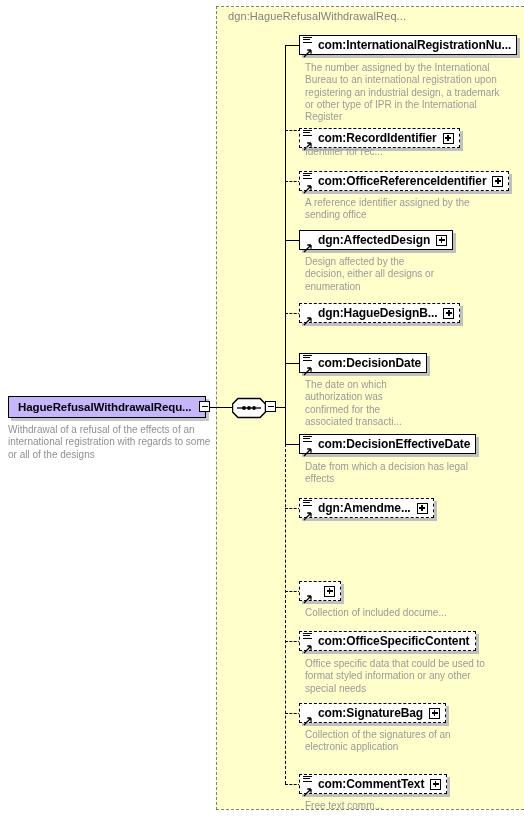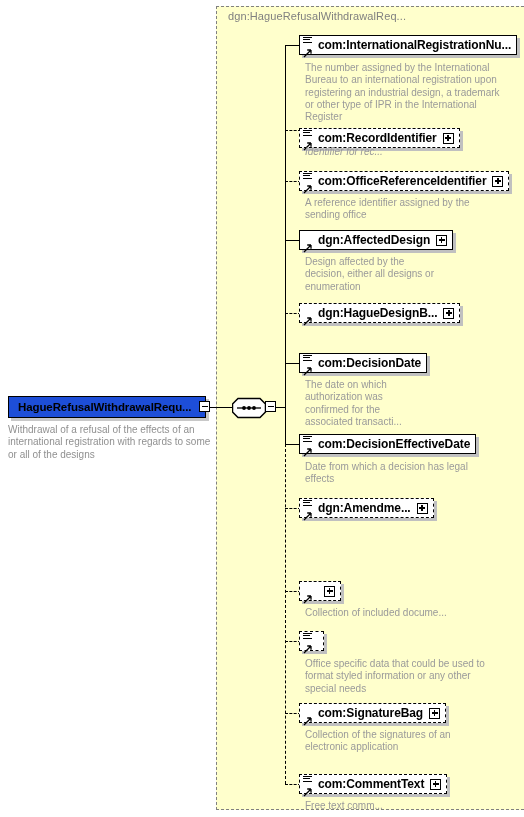--- a/index.html
+++ b/index.html
@@ -30,21 +30,21 @@
     color:#808080;
     white-space:nowrap;
     letter-spacing:.1px;
   }
 
   
   .root-box{
     position:absolute;
     left:8px; top:396px;
     width:198px; height:22px;
-    background:#1d4ed8;
+    background:#c4b5fd;
     border:1.5px solid #000000;
     box-sizing:border-box;
     box-shadow:3px 3px 0 0 #c8c8c8;
     display:flex;align-items:center;
   }
   .root-box .label{
     font-size:11.5px;font-weight:bold;color:#000;
     padding-left:9px;white-space:nowrap;letter-spacing:-0.1px;
   }
   .root-desc{
@@ -197,21 +197,21 @@
         </span>
       <span class="ref-arrow">
         <svg width="9" height="9" viewBox="0 0 9 9">
             <path d="M1 8 L8 1 M8 1 L4.2 1 M8 1 L8 4.8" stroke="#000" stroke-width="1.3" fill="none"></path>
           </svg>
       </span>
       <span class="nlabel">com:RecordIdentifier</span>
       <span class="nplus"></span>
     </div>
   </div>
-  <div class="ndesc" style="left:305px;top:146px;width:195px;font-style:italic;">Identifier for rec...</div>
+  <div class="ndesc" style="left:305px;top:146px;width:195px;">Identifier for rec...</div>
 
   <div class="dline-h" style="left:285px;top:181px;width:16px;"></div>
   <div class="node" style="left:299px;top:171px;">
     <div class="nbox dashed">
       <span class="anno-icon">
           <i></i>
           <i></i>
           <i></i>
         </span>
       <span class="ref-arrow">
@@ -325,20 +325,21 @@
       <span class="anno-icon">
           <i></i>
           <i></i>
           <i></i>
         </span>
       <span class="ref-arrow">
         <svg width="9" height="9" viewBox="0 0 9 9">
             <path d="M1 8 L8 1 M8 1 L4.2 1 M8 1 L8 4.8" stroke="#000" stroke-width="1.3" fill="none"></path>
           </svg>
       </span>
+      <span class="nlabel">com:OfficeSpecificContent</span>
     </div>
   </div>
   <div class="ndesc" style="left:305px;top:658px;width:185px;">Office specific data that could be used to format styled information or any other special needs</div>
 
   <div class="dline-h" style="left:285px;top:713px;width:16px;"></div>
   <div class="node" style="left:299px;top:703px;">
     <div class="nbox dashed">
       <span class="ref-arrow">
         <svg width="9" height="9" viewBox="0 0 9 9">
             <path d="M1 8 L8 1 M8 1 L4.2 1 M8 1 L8 4.8" stroke="#000" stroke-width="1.3" fill="none"></path>

